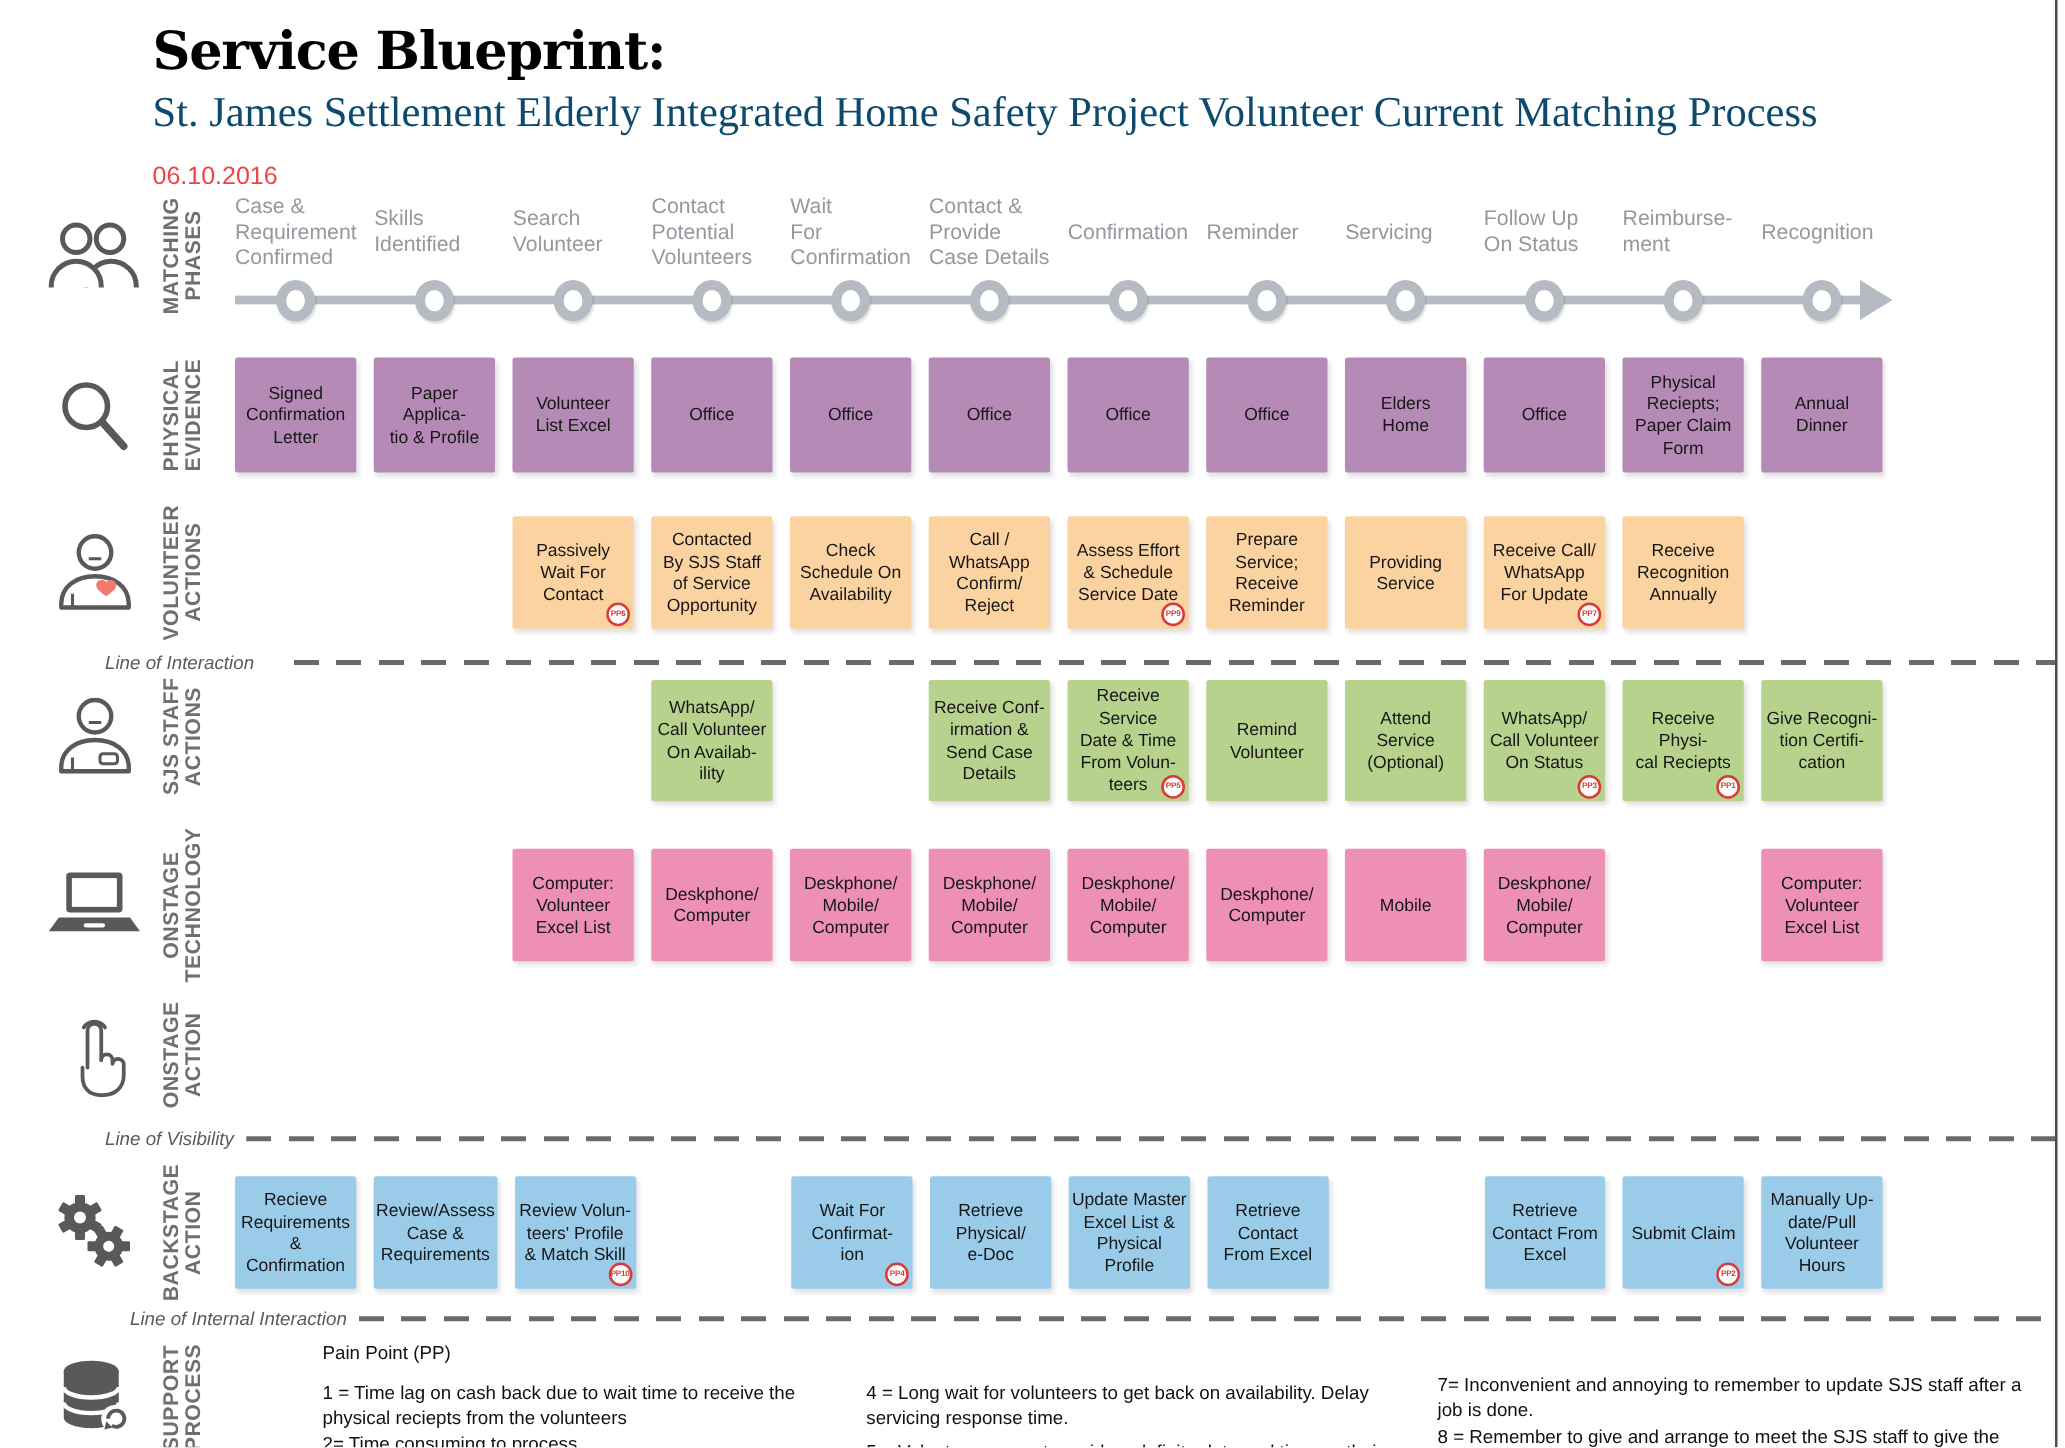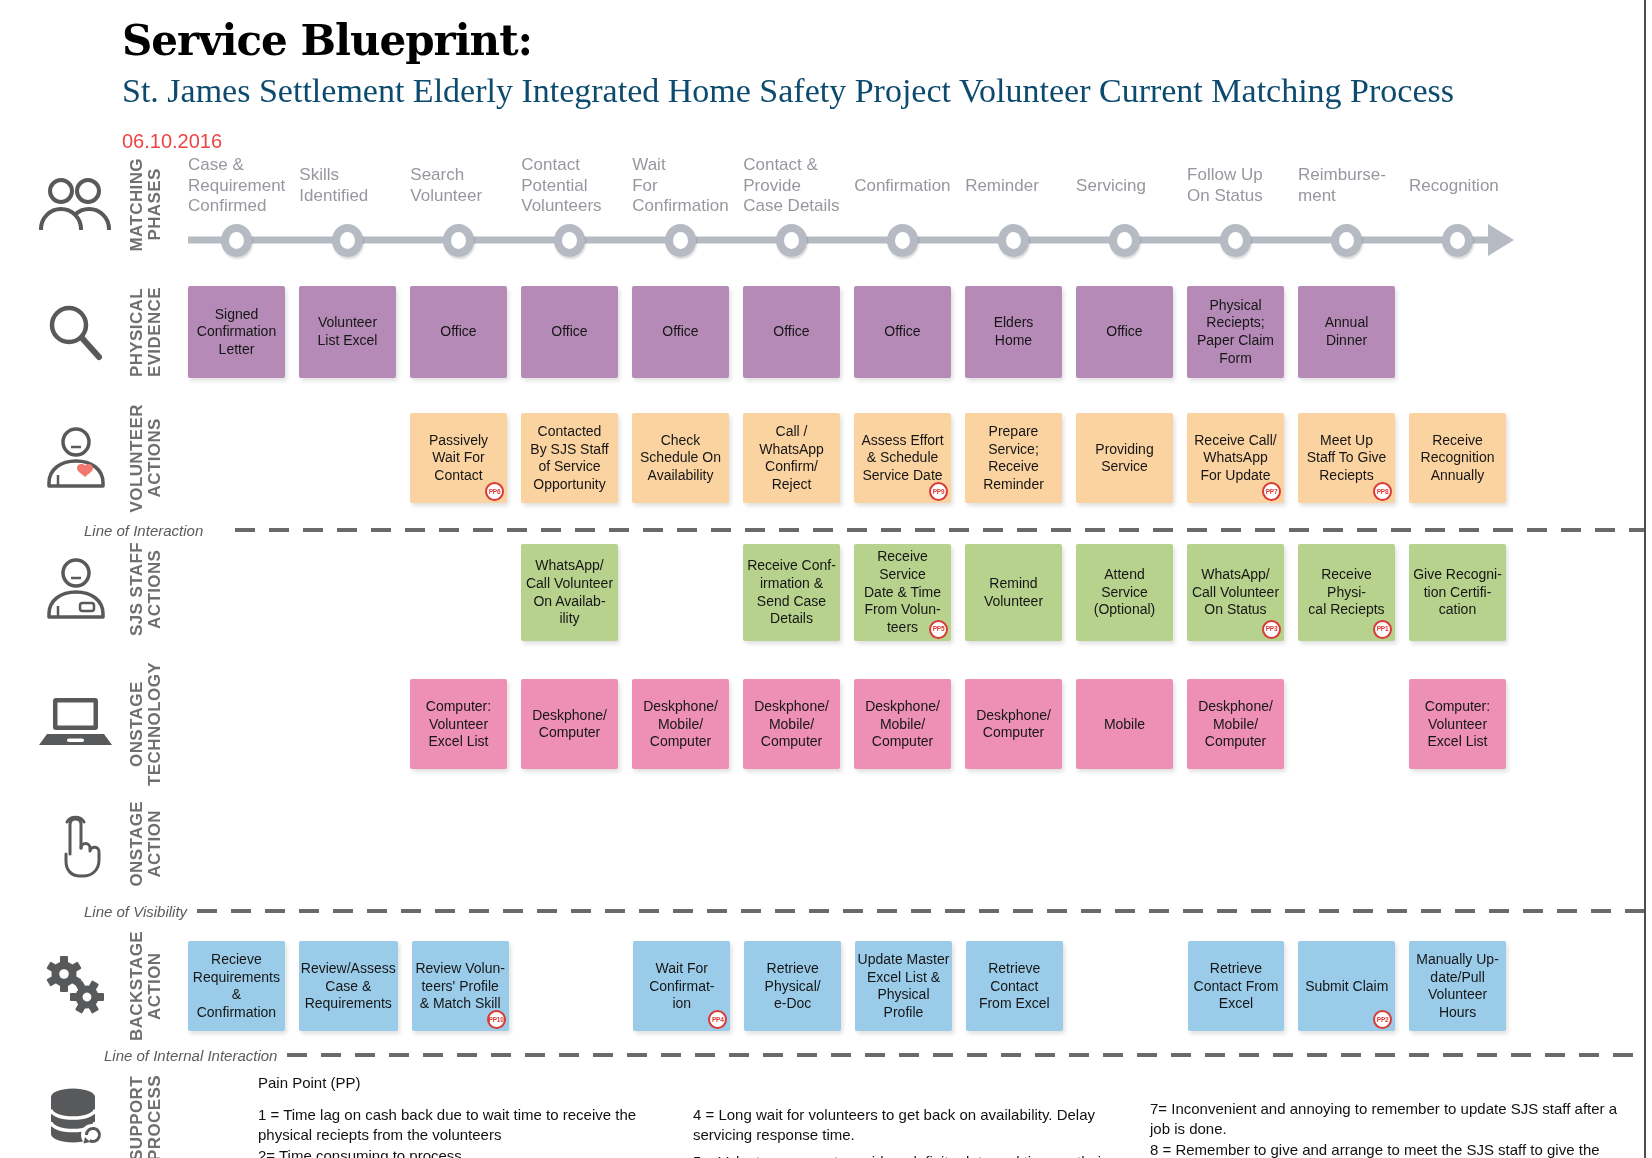--- a/index.html
+++ b/index.html
@@ -160,20 +160,25 @@
       <div class="rail-label">PHYSICAL
 EVIDENCE</div>
     </div>
     <div class="cells h92">
       <div class="box c-purple">
           <span class="box-text">Signed
 Confirmation
 Letter</span>
         </div>
       <div class="box c-purple">
+          <span class="box-text">Paper
+Applica-
+tio &amp; Profile</span>
+        </div>
+      <div class="box c-purple">
           <span class="box-text">Volunteer
 List Excel</span>
         </div>
       <div class="box c-purple">
           <span class="box-text">Office</span>
         </div>
       <div class="box c-purple">
           <span class="box-text">Office</span>
         </div>
       <div class="box c-purple">
@@ -263,26 +268,20 @@
         </div>
       <div class="box c-orange">
           <span class="box-text">Providing
 Service</span>
         </div>
       <div class="box c-orange">
           <span class="box-text">Receive Call/
 WhatsApp
 For Update</span>
           <span class="pp-badge">PP7</span>
-        </div>
-      <div class="box c-orange">
-          <span class="box-text">Meet Up
-Staff To Give
-Reciepts</span>
-          <span class="pp-badge">PP8</span>
         </div>
       <div class="box c-orange">
           <span class="box-text">Receive
 Recognition
 Annually</span>
         </div>
     </div>
   </div>
 
   <div class="line-row line-interaction">

